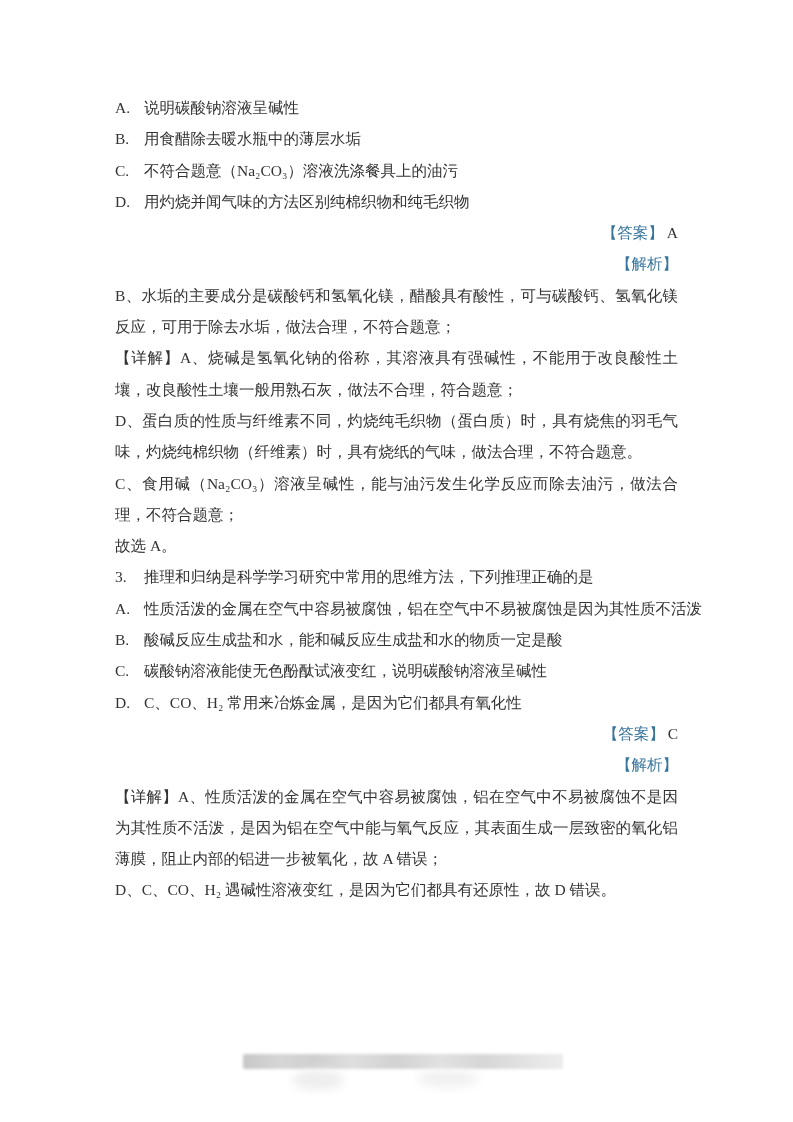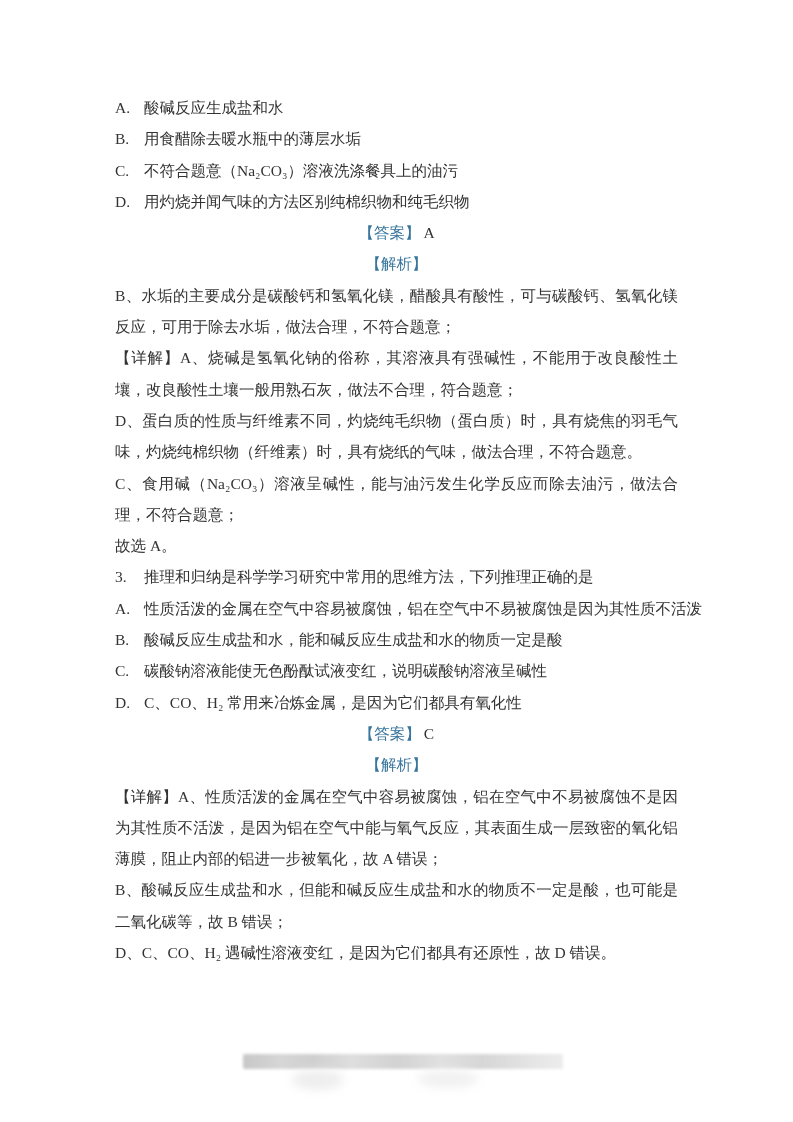--- a/index.html
+++ b/index.html
@@ -27,21 +27,21 @@
   }
   .doc p { margin: 0; }
   .row {
     display: flex;
     white-space: nowrap;
     text-align: left;
   }
   .row .lbl {
     flex: 0 0 29px;
   }
-  .line { white-space: nowrap; text-align: center; }
+  .line { white-space: nowrap; text-align: right; }
   .blue { color: #37759c; }
   .ans { margin-left: 3px; color: #333333; }
   .watermark-bar {
     position: absolute;
     left: 243px;
     top: 1054px;
     width: 320px;
     height: 15px;
     border-radius: 2px;
     background: linear-gradient(90deg,
@@ -58,21 +58,21 @@
   .smudge.s2 { left: 418px; top: 1070px; width: 60px; height: 18px; background: #f1f1f1; }
 </style>
 </head>
 <body>
 
 <div class="page">
   <main class="doc">
 
     <div class="row">
       <span class="lbl">A.</span>
-      <span>酸碱反应生成盐和水</span>
+      <span>说明碳酸钠溶液呈碱性</span>
     </div>
     <div class="row">
       <span class="lbl">B.</span>
       <span>用食醋除去暖水瓶中的薄层水垢</span>
     </div>
     <div class="row">
       <span class="lbl">C.</span>
       <span>不符合题意（Na₂CO₃）溶液洗涤餐具上的油污</span>
     </div>
     <div class="row">
@@ -115,21 +115,20 @@
     </div>
 
     <div class="line">
       <span class="blue">【答案】</span><span class="ans">C</span>
     </div>
     <div class="line">
       <span class="blue">【解析】</span>
     </div>
 
     <p><span>【详解】</span><span>A、性质活泼的金属在空气中容易被腐蚀，铝在空气中不易被腐蚀不是因为其性质不活泼，是因为铝在空气中能与氧气反应，其表面生成一层致密的氧化铝薄膜，阻止内部的铝进一步被氧化，故 A 错误；</span></p>
-    <p>B、酸碱反应生成盐和水，但能和碱反应生成盐和水的物质不一定是酸，也可能是二氧化碳等，故 B 错误；</p>
     <p>D、C、CO、H₂ 遇碱性溶液变红，是因为它们都具有还原性，故 D 错误。</p>
 
   </main>
 
   <div class="watermark-bar"></div>
   <div class="smudge s1"></div>
   <div class="smudge s2"></div>
 </div>
 
 </body></html>

